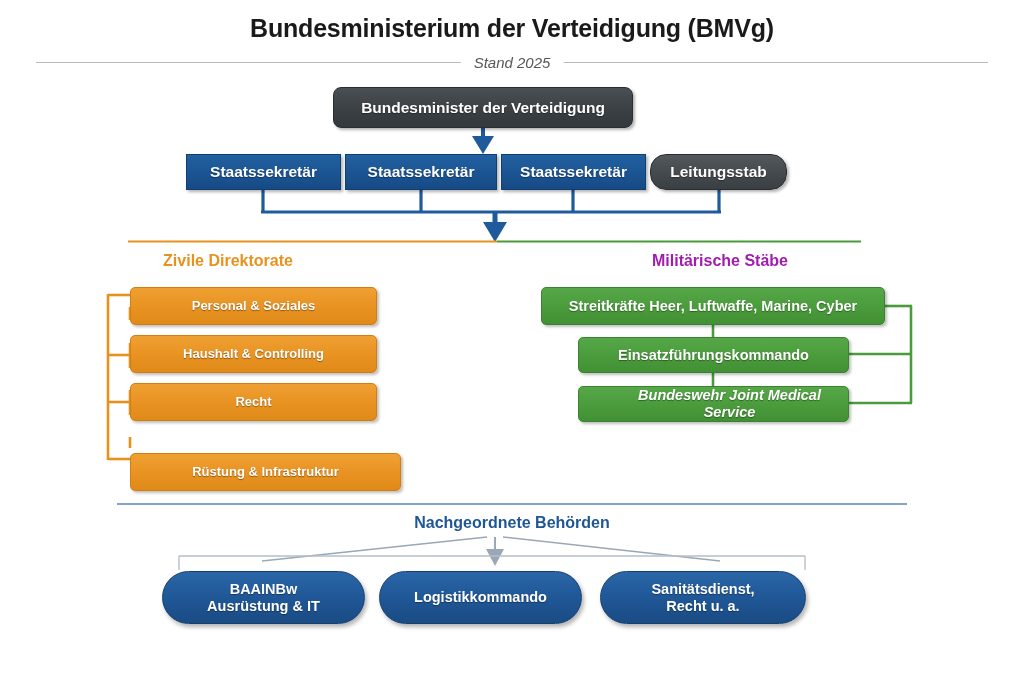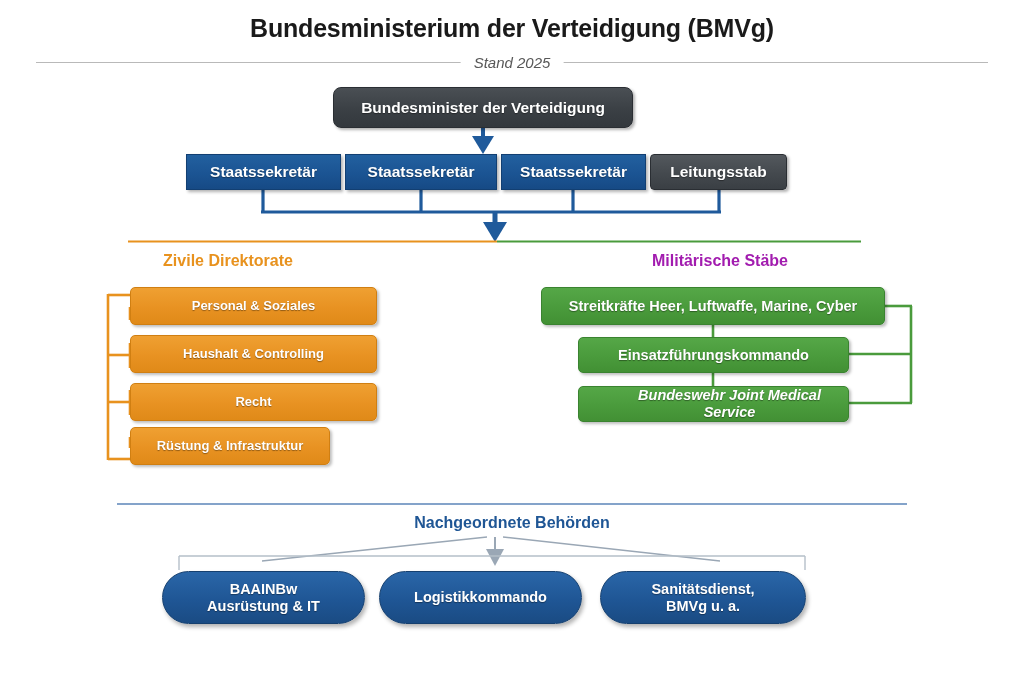--- a/index.html
+++ b/index.html
@@ -91,21 +91,21 @@
   .box-sek {
     background: linear-gradient(180deg, #22609f 0%, #1b5493 55%, #164a85 100%);
     border: 1px solid #123f72;
     border-radius: 0;
     box-shadow: 2px 2px 3px rgba(0,0,0,0.30);
     font-size: 15.5px;
   }
   .box-staff {
     background: linear-gradient(180deg, #53585d 0%, #44494e 55%, #3a3f44 100%);
     border: 1px solid #2a2e33;
-    border-radius: 4px;
+    border-radius: 16px;
     box-shadow: 2px 2px 3px rgba(0,0,0,0.30);
     font-size: 15.5px;
   }
   .box-civil {
     background: linear-gradient(180deg, #efa032 0%, #e89222 55%, #e08a18 100%);
     border: 1px solid #d07f12;
     border-radius: 5px;
     box-shadow: 2px 2px 3px rgba(0,0,0,0.26);
     font-size: 13px;
   }
@@ -214,21 +214,21 @@
 
   <div class="box box-sek" style="left:501px; top:154px; width:145px; height:36px;">Staatssekretär</div>
 
   <div class="box box-staff" style="left:650px; top:154px; width:137px; height:36px;">Leitungsstab</div>
 
   <div class="sect-head sect-civil" style="left:128px; top:252px; width:200px;">Zivile Direktorate</div>
 
   <div class="box box-civil" style="left:130px; top:287px; width:247px; height:38px;">Personal &amp; Soziales</div>
   <div class="box box-civil" style="left:130px; top:335px; width:247px; height:38px;">Haushalt &amp; Controlling</div>
   <div class="box box-civil" style="left:130px; top:383px; width:247px; height:38px;">Recht</div>
-  <div class="box box-civil" style="left:130px; top:427px; width:200px; height:38px;">Rüstung &amp; Infrastruktur</div>
+  <div class="box box-civil" style="left:130px; top:453px; width:271px; height:38px;">Rüstung &amp; Infrastruktur</div>
 
   <div class="sect-head sect-mil" style="left:620px; top:252px; width:200px;">Militärische Stäbe</div>
 
   <div class="box box-mil" style="left:541px; top:287px; width:344px; height:38px;">Streitkräfte Heer, Luftwaffe, Marine, Cyber</div>
   <div class="box box-mil" style="left:578px; top:337px; width:271px; height:36px;">Einsatzführungskommando</div>
   <div class="box box-mil italic" style="left:578px; top:386px; width:271px; height:36px;">Bundeswehr Joint Medical Service</div>
 
   <div class="sect-head sect-agency" style="left:372px; top:514px; width:280px;">Nachgeordnete Behörden</div>
 
   <div class="box box-agency" style="left:162px; top:571px; width:203px; height:53px;">
@@ -240,17 +240,17 @@
 
   <div class="box box-agency" style="left:379px; top:571px; width:203px; height:53px;text-align:center;">
     <span>
       <span class="ln">Logistikkommando</span>
     </span>
   </div>
 
   <div class="box box-agency" style="left:600px; top:571px; width:206px; height:53px;">
     <span>
       <span class="ln">Sanitätsdienst,</span>
-      <span class="ln">BMVg u. a.</span>
+      <span class="ln">Recht u. a.</span>
     </span>
   </div>
 
 </div>
 
 </body></html>

